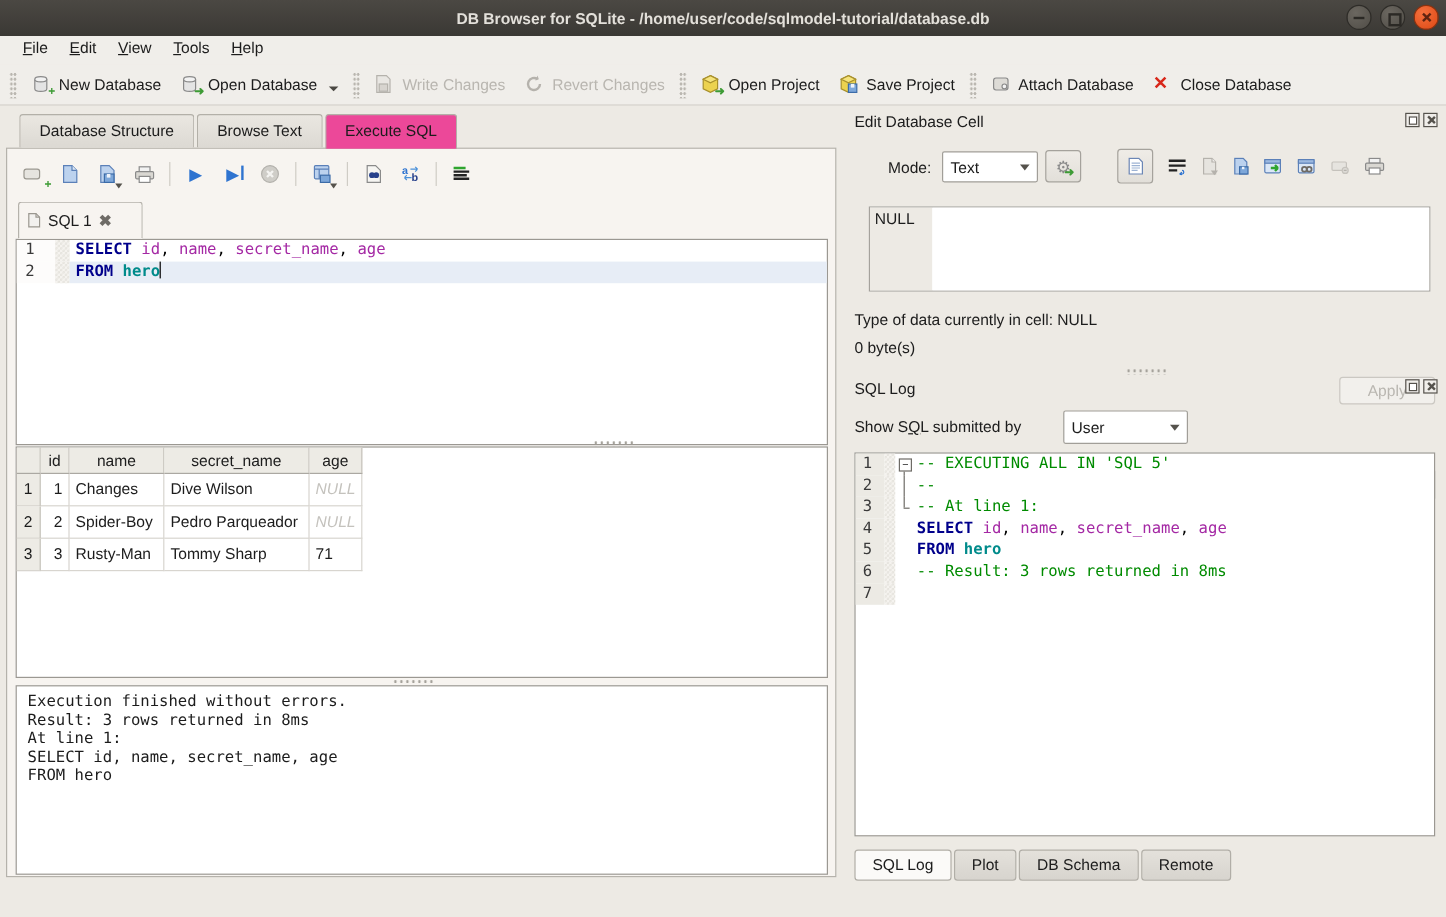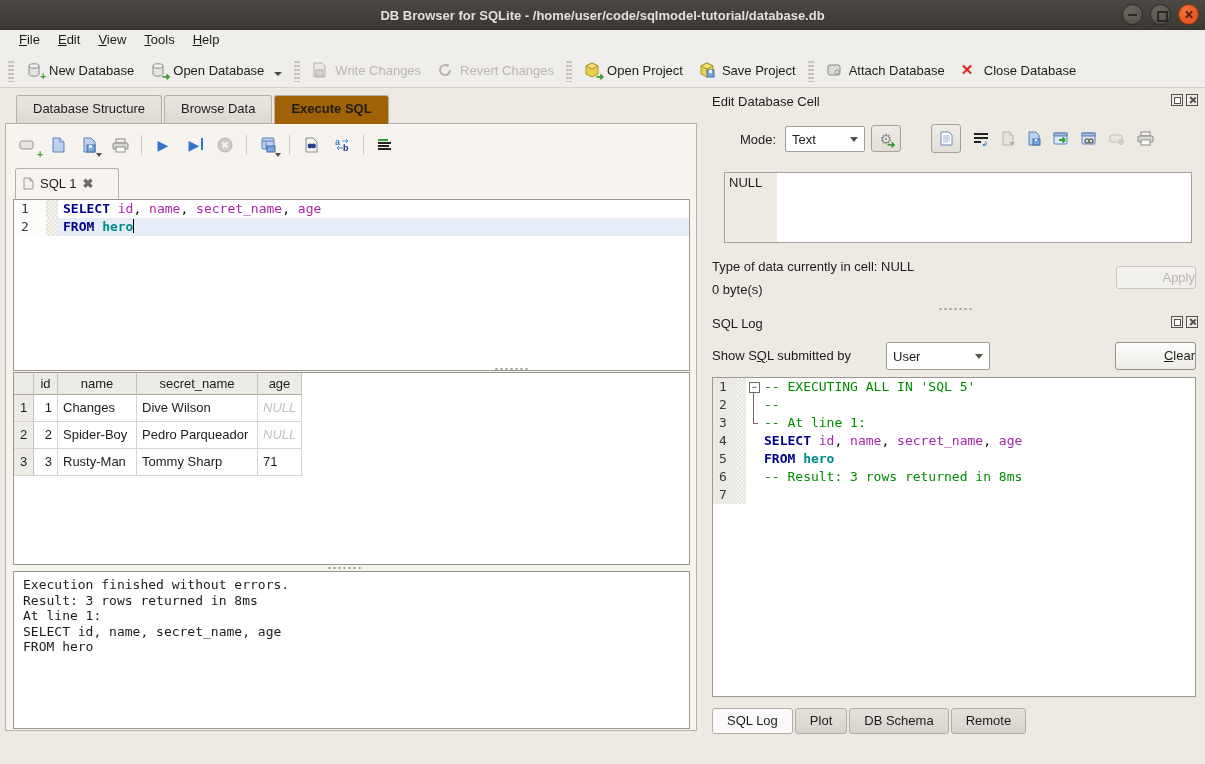--- a/index.html
+++ b/index.html
@@ -39,21 +39,21 @@
   .badge { position:absolute; right:-3px; bottom:-3px; font-size:10px; font-weight:bold; line-height:10px; }
   .b-green { color:#3d9b35; }
   .dd-arrow { width:0; height:0; border-left:4px solid transparent; border-right:4px solid transparent;
     border-top:4px solid #4a4843; margin-left:4px; align-self:flex-end; margin-bottom:3px; }
   .redx { color:#d8271a; font-weight:bold; font-size:15px; line-height:16px; }
 
   
   .main-tabs { position:absolute; left:16px; top:95px; height:29px; display:flex; z-index:3; }
   .mtab { padding:5px 16px 6px 16px; border:1px solid #b3b0a8; border-bottom:none; background:linear-gradient(#eae7e1,#dcd9d3);
     margin-right:2px; border-radius:3px 3px 0 0; cursor:pointer; height:28px; }
-  .mtab.active { background:#a16207; height:29px; position:relative; top:0; z-index:4;font-weight:bold; }
+  .mtab.active { background:#ec4899; height:29px; position:relative; top:0; z-index:4; }
 
   .pane { position:absolute; left:5px; top:123px; width:692px; height:608px; background:#f7f4f0;
     border:1px solid #b5b2ab; z-index:2; }
 
   .sqltoolbar { position:absolute; left:8px; top:8px; height:26px; display:flex; align-items:center; gap:5px; }
   .sbtn { width:26px; height:24px; display:flex; align-items:center; justify-content:center; position:relative; cursor:pointer; }
   .ssep { width:1px; height:20px; background:#cfccc5; margin:0 3px; }
   .play { color:#2f74d0; font-size:14px; line-height:14px; }
   .playend { position:relative; }
   .playend::after { content:''; position:absolute; right:4px; top:5px; width:2px; height:12px; background:#2f74d0; }
@@ -111,21 +111,21 @@
     padding:0 6px; cursor:pointer; justify-content:space-between; }
   .combo .carr { width:0; height:0; border-left:4px solid transparent; border-right:4px solid transparent; border-top:5px solid #55524c; }
 
   .toolbtn-box { border:1px solid #a5a29c; border-radius:3px; background:linear-gradient(#efece7,#e2dfd9);
     display:flex; align-items:center; justify-content:center; cursor:pointer; }
 
   .cellbox { position:absolute; left:21px; top:84px; width:468px; height:71px; border:1px solid #a5a29c; background:#fff; display:flex; }
   .cellbox .nullstrip { width:52px; background:#edeae4; padding:2px 0 0 4px; font-size:13px; }
 
   .btn { border:1px solid #97948e; border-radius:3px; background:linear-gradient(#fdfdfc,#eeece7);
-    text-align:right; cursor:pointer; }
+    text-align:center; cursor:pointer;margin-top:48px; }
   .btn.disabled { color:#b9b6b0; border-color:#cbc8c2; background:#f2f0ec; cursor:default; }
   .btn u { text-decoration:underline; }
 
   
   .logbox { position:absolute; left:9px; top:289px; width:484px; height:320px; background:#fff; border:1px solid #9b9892;
     font-family:"DejaVu Sans Mono", monospace; font-size:13px; }
   .logrow { display:flex; height:18px; line-height:18px; }
   .lgut { width:24px; flex:none; padding-left:6px; background:#eceae4; color:#3a3a3a; }
   .lchecker { width:9px; flex:none; background-color:#f5f3ef;
     background-image:linear-gradient(45deg,#e6e4de 25%,transparent 25%,transparent 75%,#e6e4de 75%),
@@ -258,21 +258,21 @@
       <span>Attach Database</span>
     </span>
     <span class="tbtn">
       <span class="ticon"><span class="redx">✕</span></span>
       <span>Close Database</span>
     </span>
   </div>
 
   <div class="main-tabs">
     <span class="mtab">Database Structure</span>
-    <span class="mtab">Browse Data</span>
+    <span class="mtab">Browse Text</span>
     <span class="mtab active">Execute SQL</span>
   </div>
 
   <div class="pane">
 
     <div class="sqltoolbar">
       <span class="sbtn">
         <svg width="17" height="14" viewBox="0 0 17 14">
             <rect x="1" y="3" width="13" height="8" rx="2" fill="#e6e4df" stroke="#9a978f"></rect>
           </svg>

